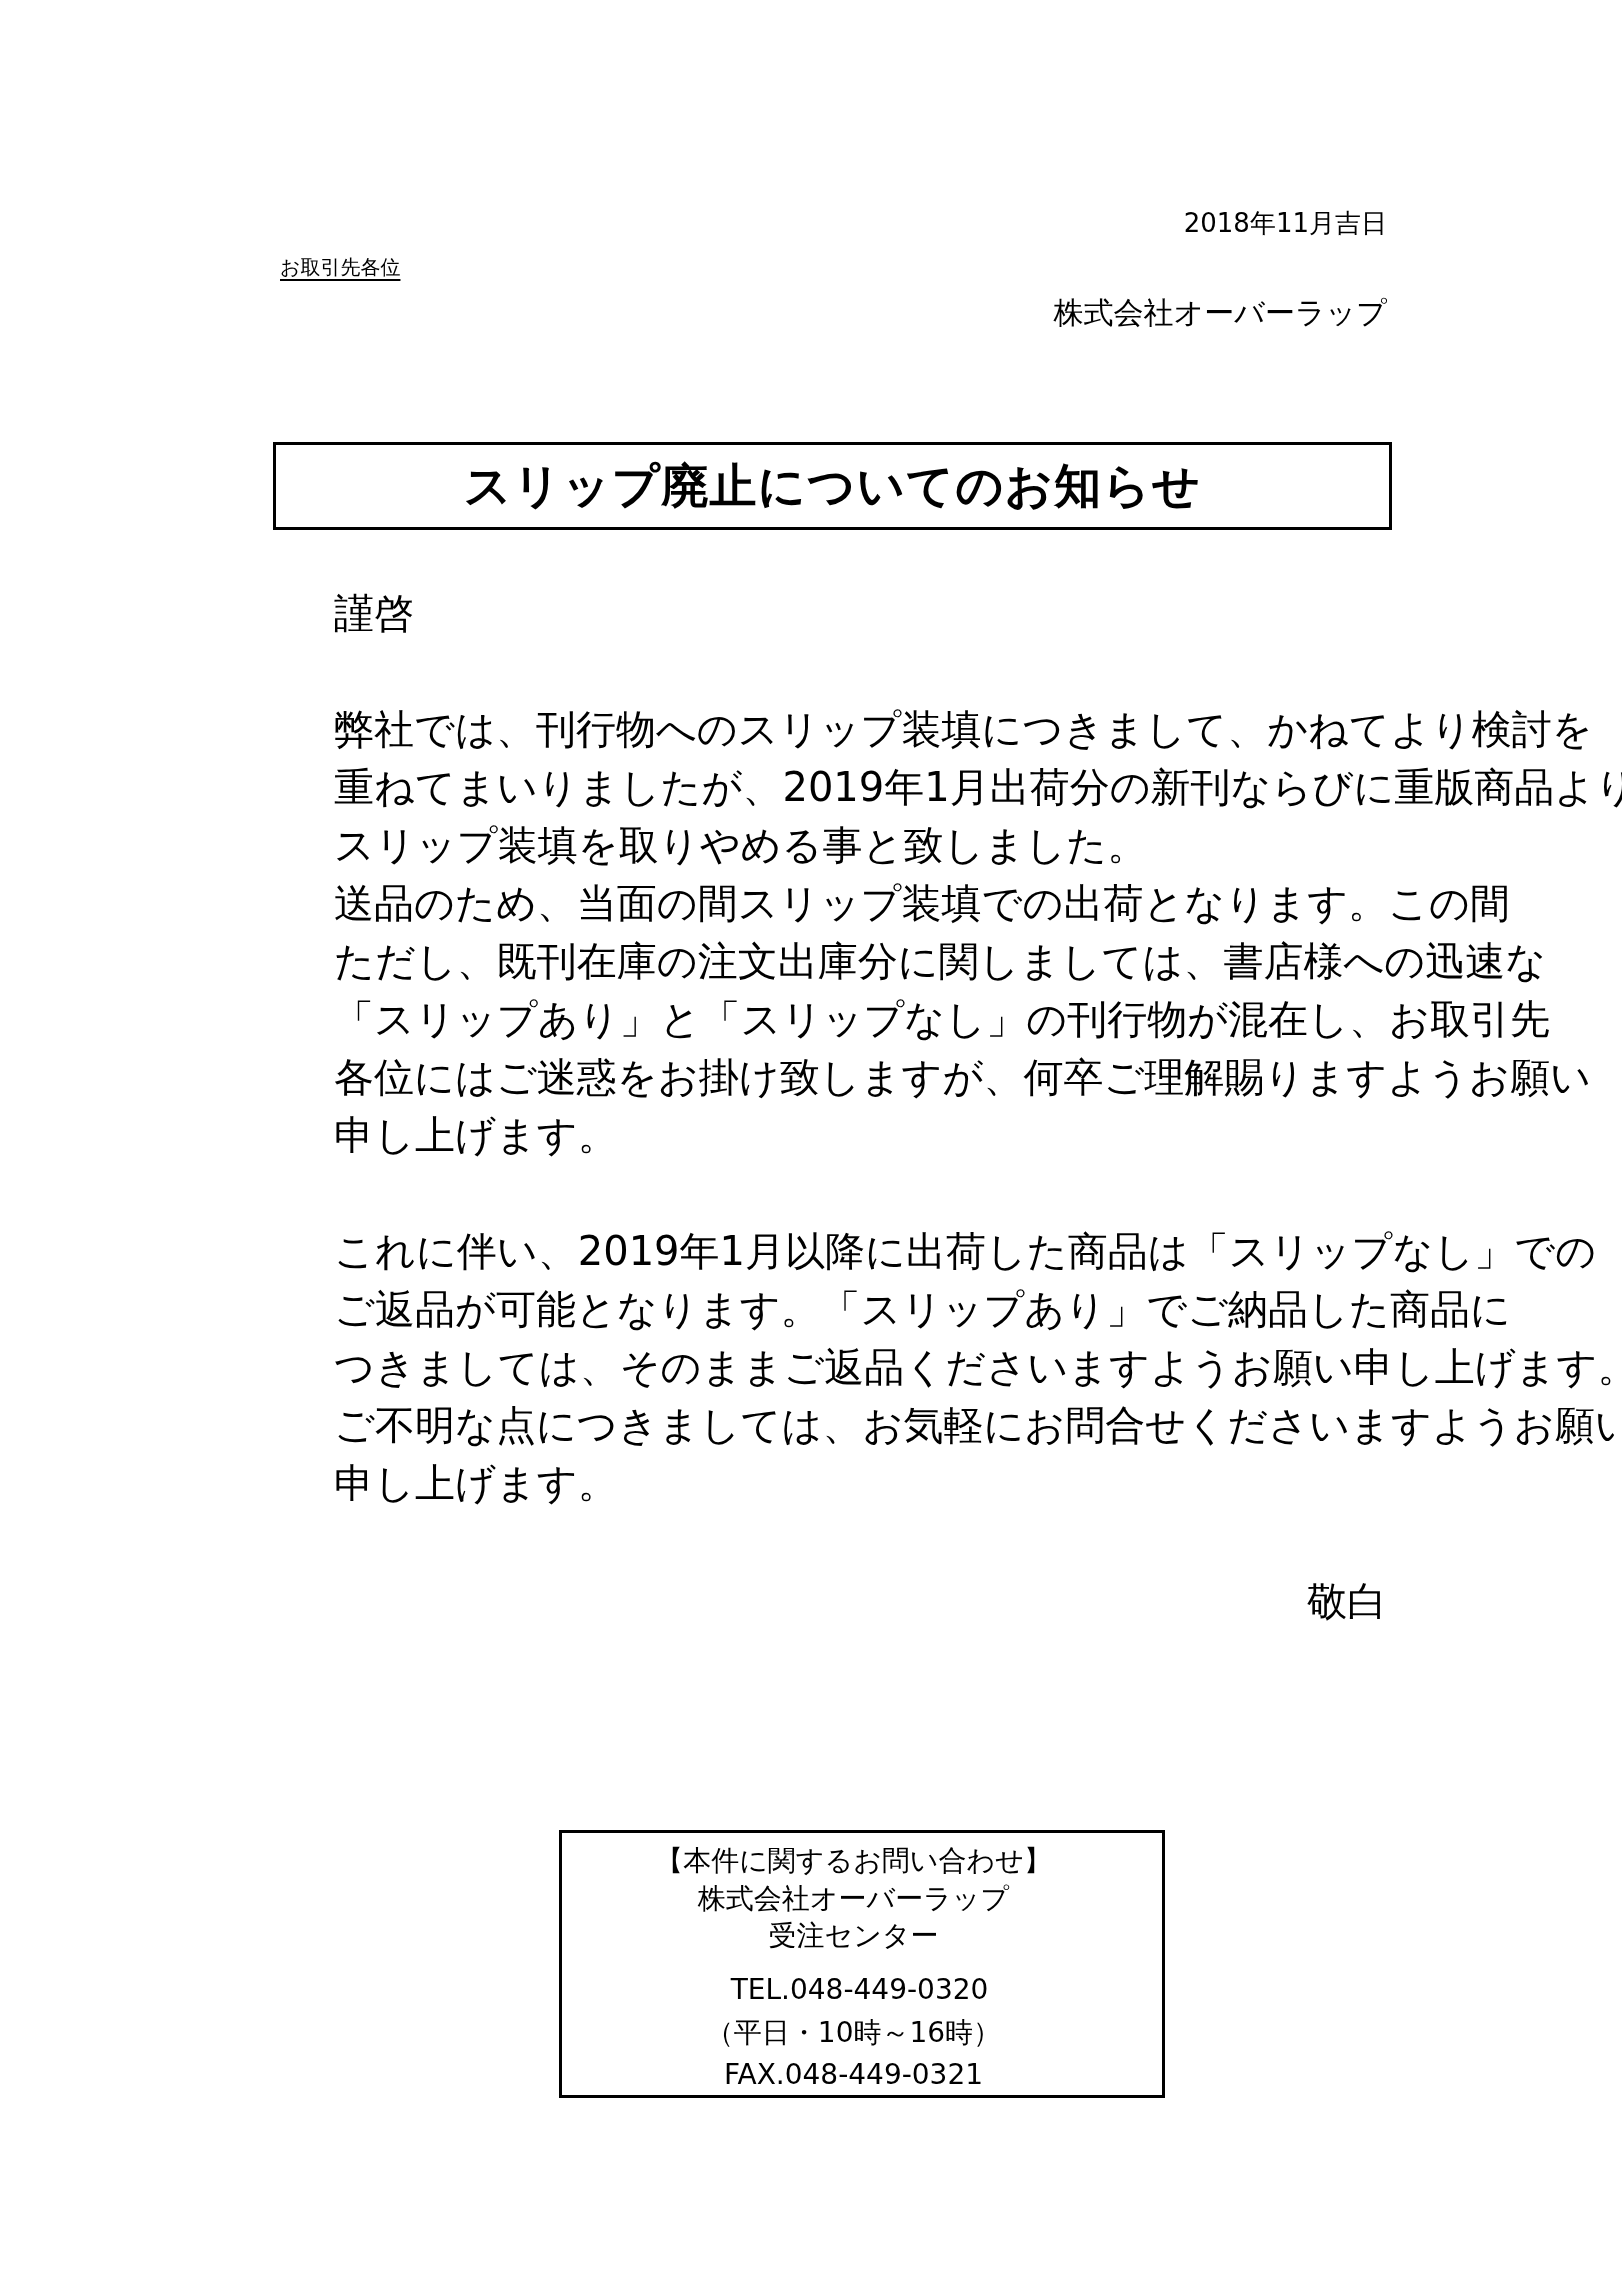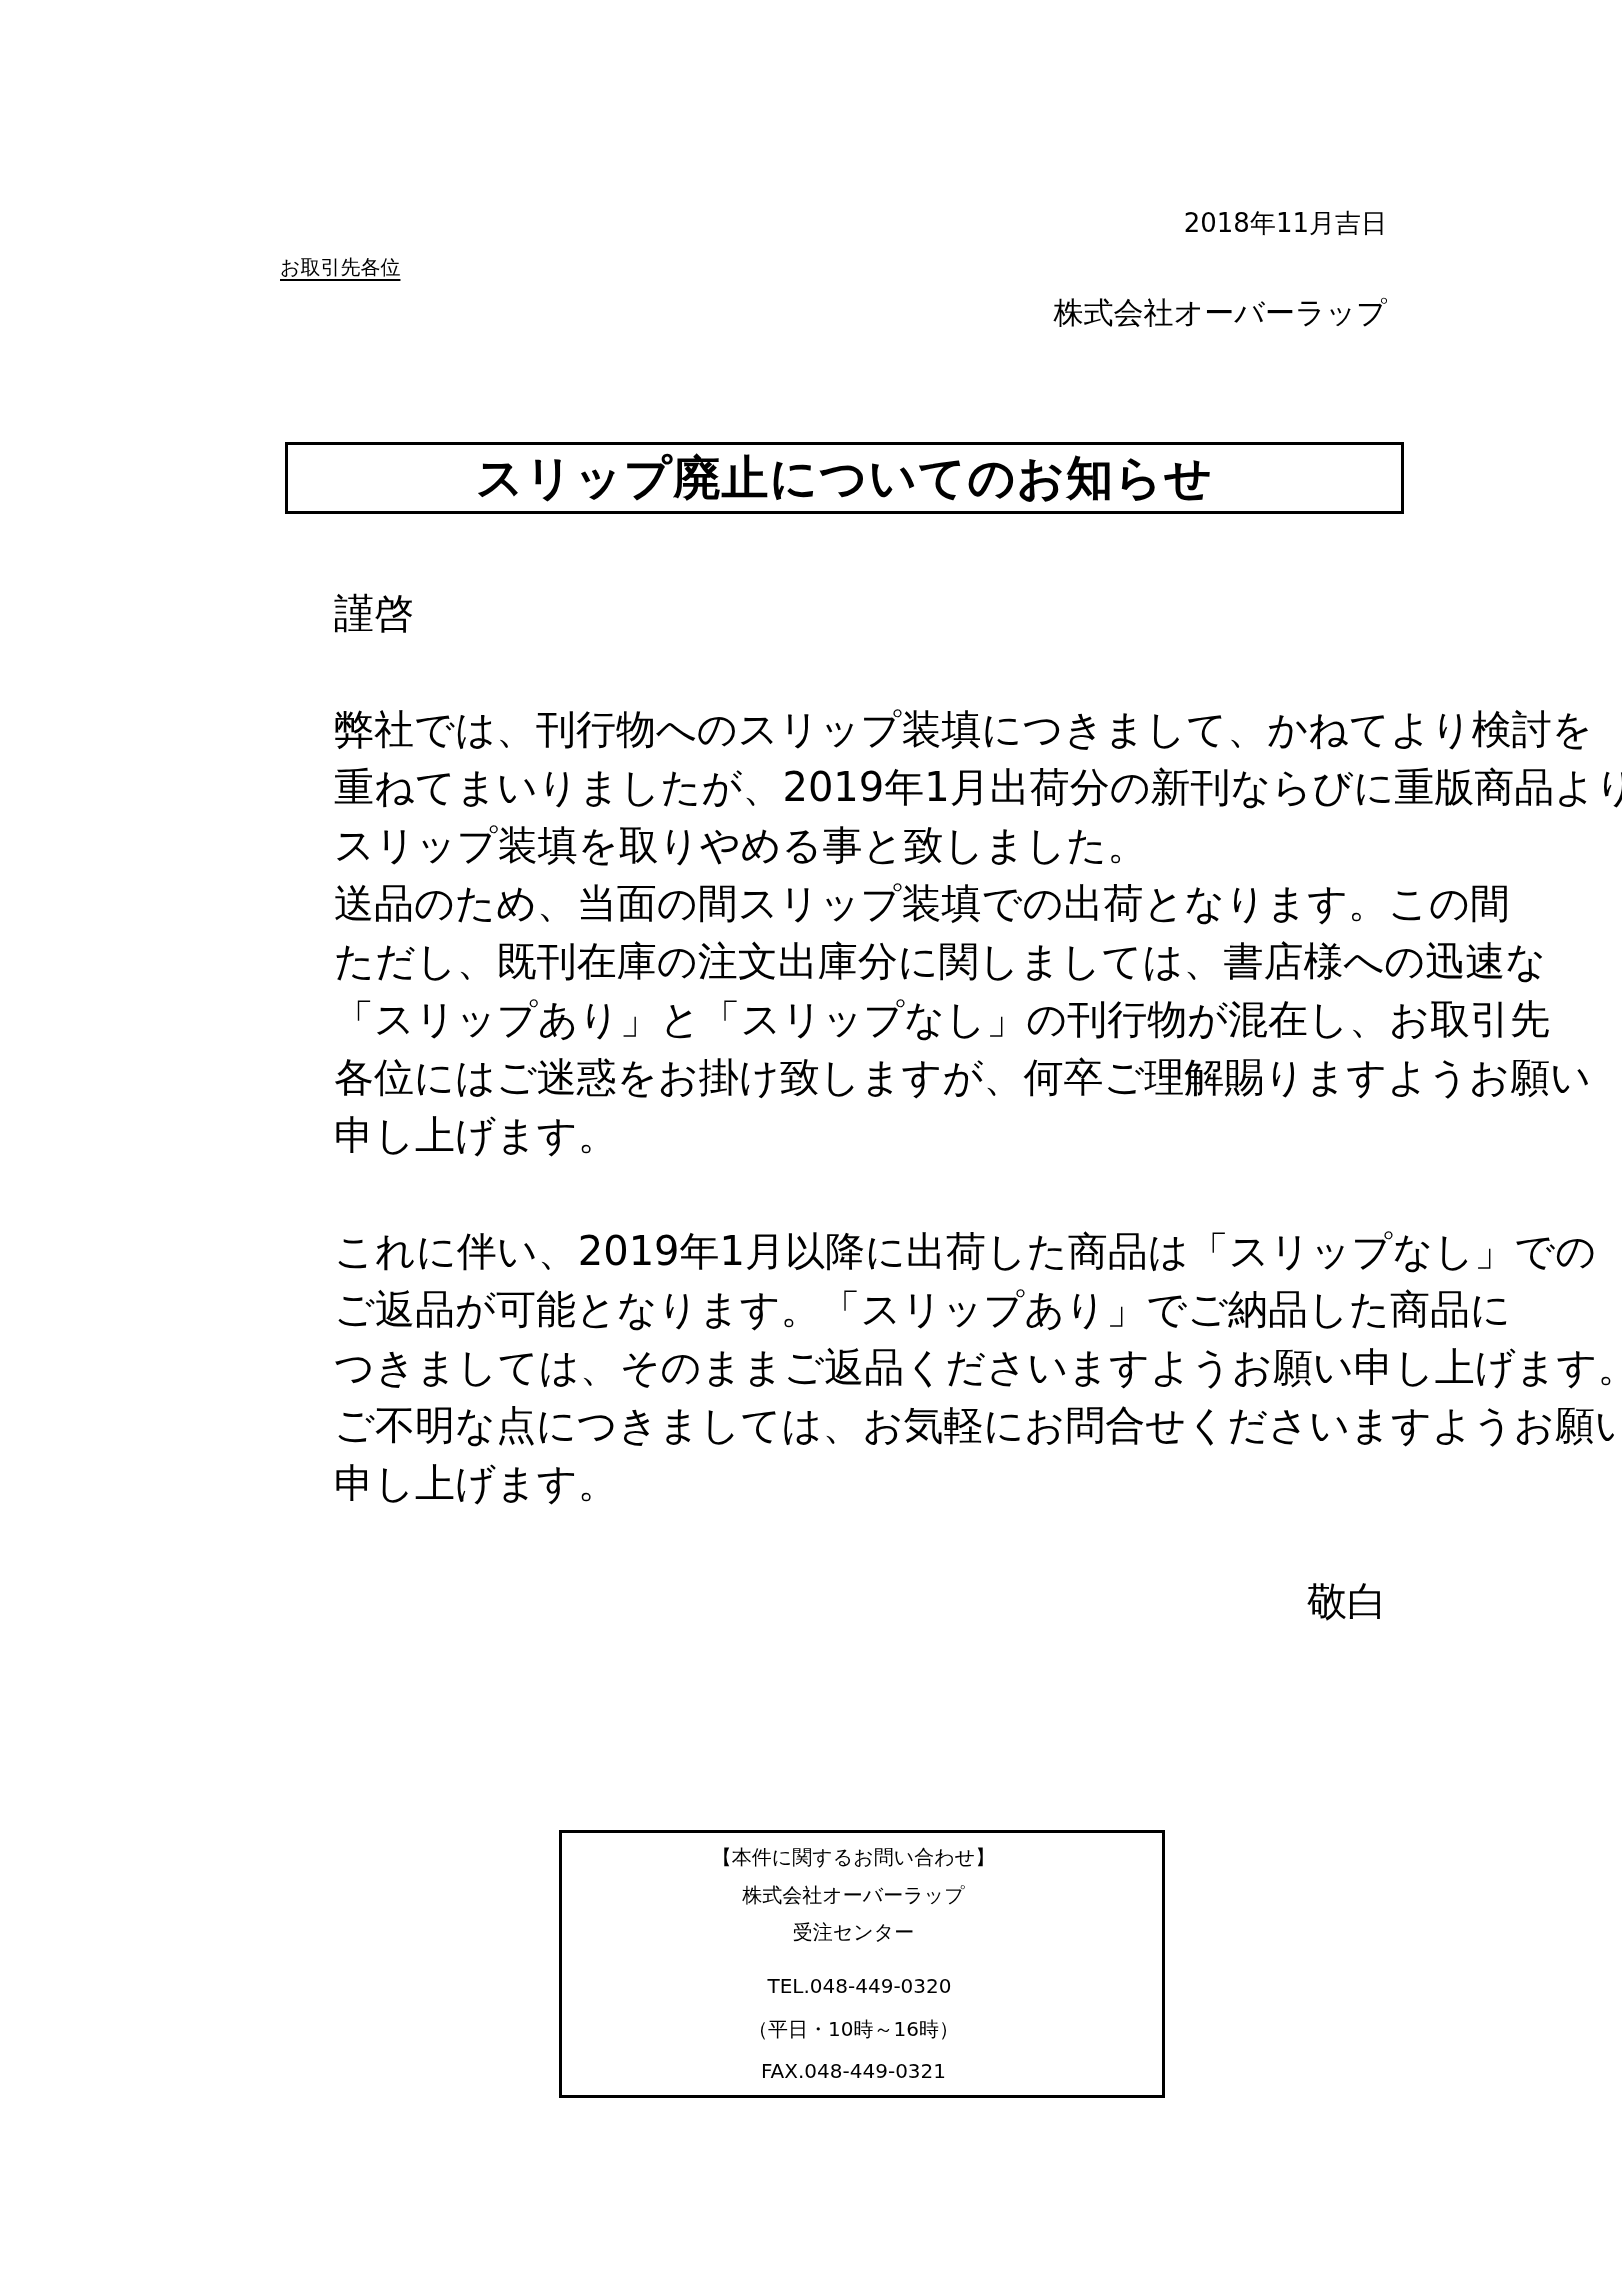--- a/index.html
+++ b/index.html
@@ -2,29 +2,29 @@
 <html style="font-size:10.5px"><head>
 <meta charset="utf-8">
 <style>
   html, body { margin:0; padding:0; background:#ffffff; }
   body { width:1623px; height:2295px; position:relative; overflow:hidden;
          font-family:"DejaVu Sans", "Liberation Sans", sans-serif; color:#000; }
   .abs { position:absolute; white-space:nowrap; line-height:1; }
   .date { right:236px; top:210px; font-size:26px; }
   .recipient { left:280px; top:257px; font-size:20px; text-decoration:underline; text-underline-offset:5.2px; text-decoration-thickness:2px; }
   .sender { right:236px; top:298px; font-size:30px; }
-  .title-box { position:absolute; left:273px; top:442px; width:1119px; height:72px;
-               border:3.3px solid #000; box-sizing:border-box; display:flex; align-items:center; justify-content:center;margin-left:12px; }
+  .title-box { position:absolute; left:273px; top:442px; width:1119px; height:88px;
+               border:3.3px solid #000; box-sizing:border-box; display:flex; align-items:center; justify-content:center; }
   .title { font-size:47px; font-weight:bold; letter-spacing:1.3px; }
   .body { position:absolute; left:334px; top:597px; width:1060px; }
   .line { height:58px; font-size:40px; line-height:33px; white-space:nowrap; }
   .closing { position:absolute; right:236px; top:1581px; font-size:40px; line-height:1; }
   .contact-box { position:absolute; left:559px; top:1830px; width:606px; height:268px;
                  border:3.3px solid #000; box-sizing:border-box; text-align:center; }
-  .c-line { font-size:20px; line-height:1; white-space:nowrap; position:absolute; left:0; right:17px; }
+  .c-line { font-size:28px; line-height:1; white-space:nowrap; position:absolute; left:0; right:17px; }
 </style>
 </head>
 <body>
 
 <div class="abs date">2018年11月吉日</div>
 <div class="abs recipient">お取引先各位</div>
 <div class="abs sender">株式会社オーバーラップ</div>
 
 <div class="title-box">
   <div class="title">スリップ廃止についてのお知らせ</div>

